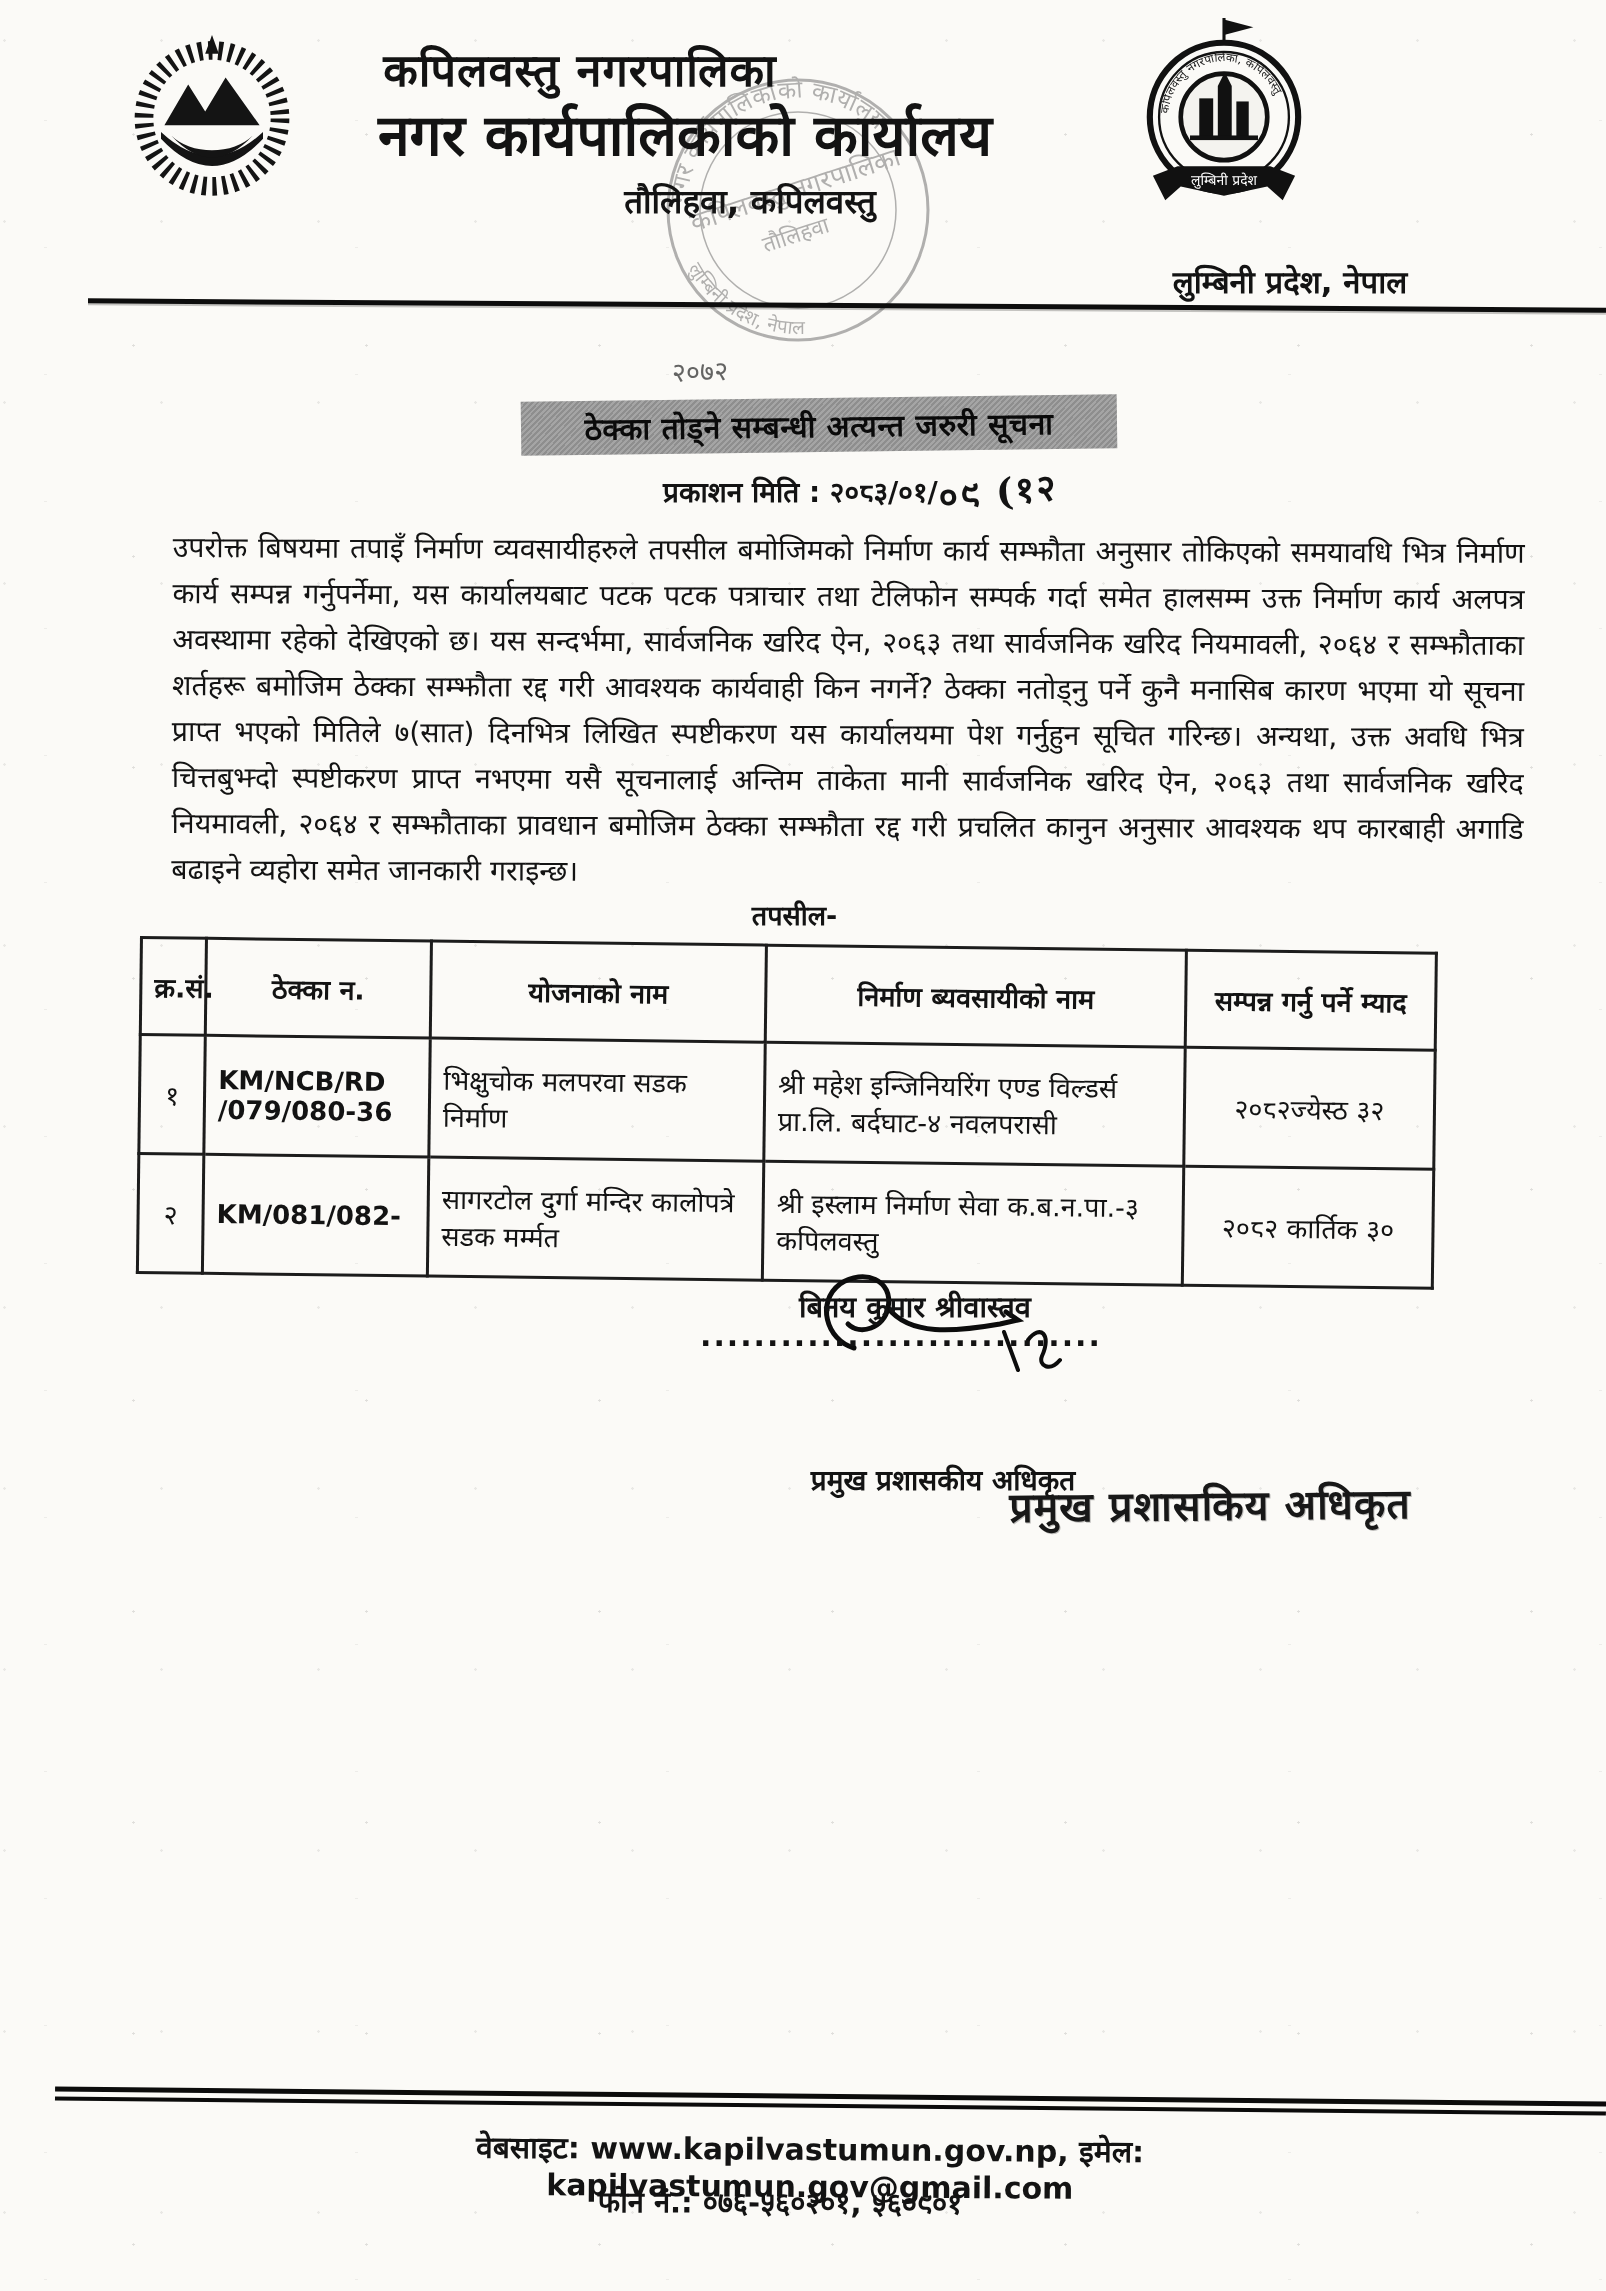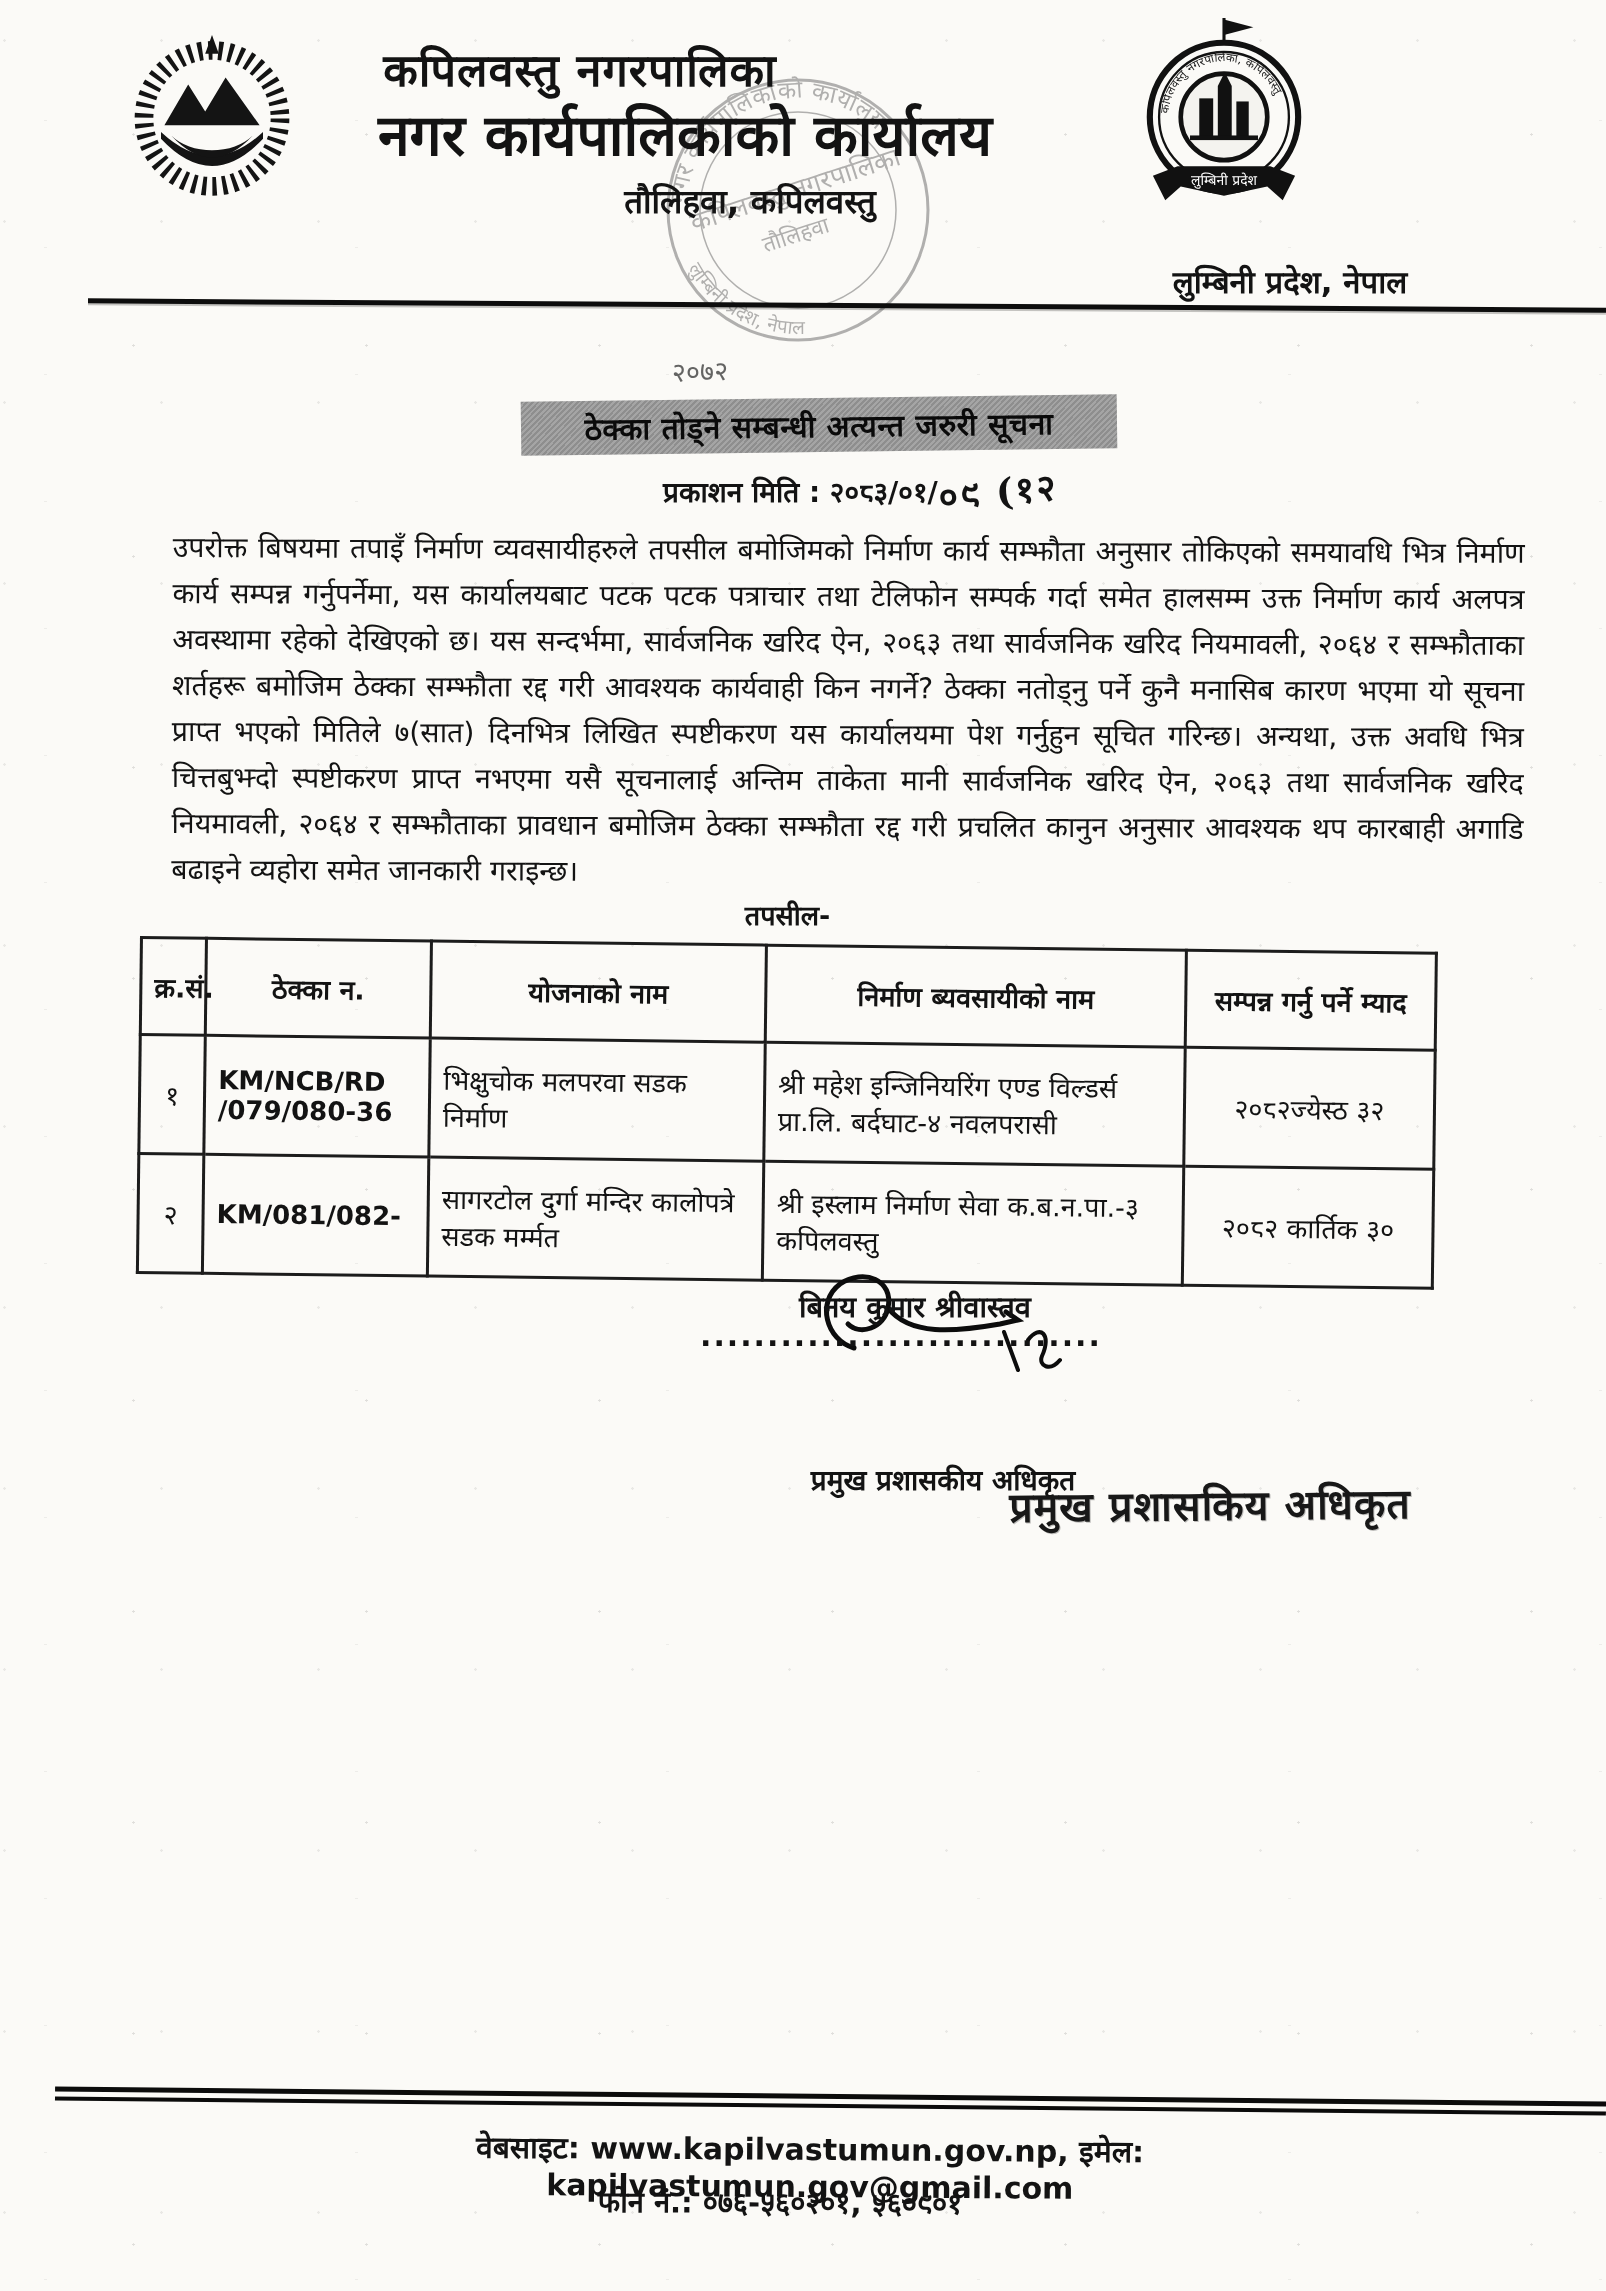--- a/index.html
+++ b/index.html
@@ -40,21 +40,21 @@
     background-image:repeating-linear-gradient(135deg, rgba(0,0,0,.10) 0 2px, rgba(255,255,255,.07) 2px 4px);}
   .notice-band span{font-size:30px;font-weight:700;color:#0a0a0a;letter-spacing:.5px;}
   .pub-date{position:absolute;left:540px;top:462px;width:640px;text-align:center;
     font-size:28px;font-weight:600;}
   .pub-date .hand{display:inline-block;font-size:37px;font-weight:700;
     font-family:"DejaVu Serif",serif;transform:rotate(-5deg) translateY(3px);letter-spacing:2px;}
   
   .body-par{position:absolute;left:172px;top:528px;width:1352px;
     font-size:28.5px;line-height:46px;text-align:justify;transform:rotate(.25deg);}
   
-  .tbl-caption{position:absolute;left:140px;top:896px;width:1295px;text-align:center;
+  .tbl-caption{position:absolute;left:147px;top:896px;width:1295px;text-align:center;
     font-size:27px;font-weight:600;}
   .detail-table{position:absolute;left:140px;top:936px;width:1295px;border-collapse:collapse;
     transform:rotate(.7deg);transform-origin:left top;font-size:27px;table-layout:fixed;}
   .detail-table th,.detail-table td{border:3px solid #1c1c1c;padding:6px 12px;vertical-align:middle;}
   .detail-table th{font-weight:600;text-align:center;height:82px;}
   .detail-table td{height:104px;}
   .td-sn{text-align:center;}
   .td-contract{font-weight:600;font-size:26px;}
   .td-deadline{text-align:center;}
   

